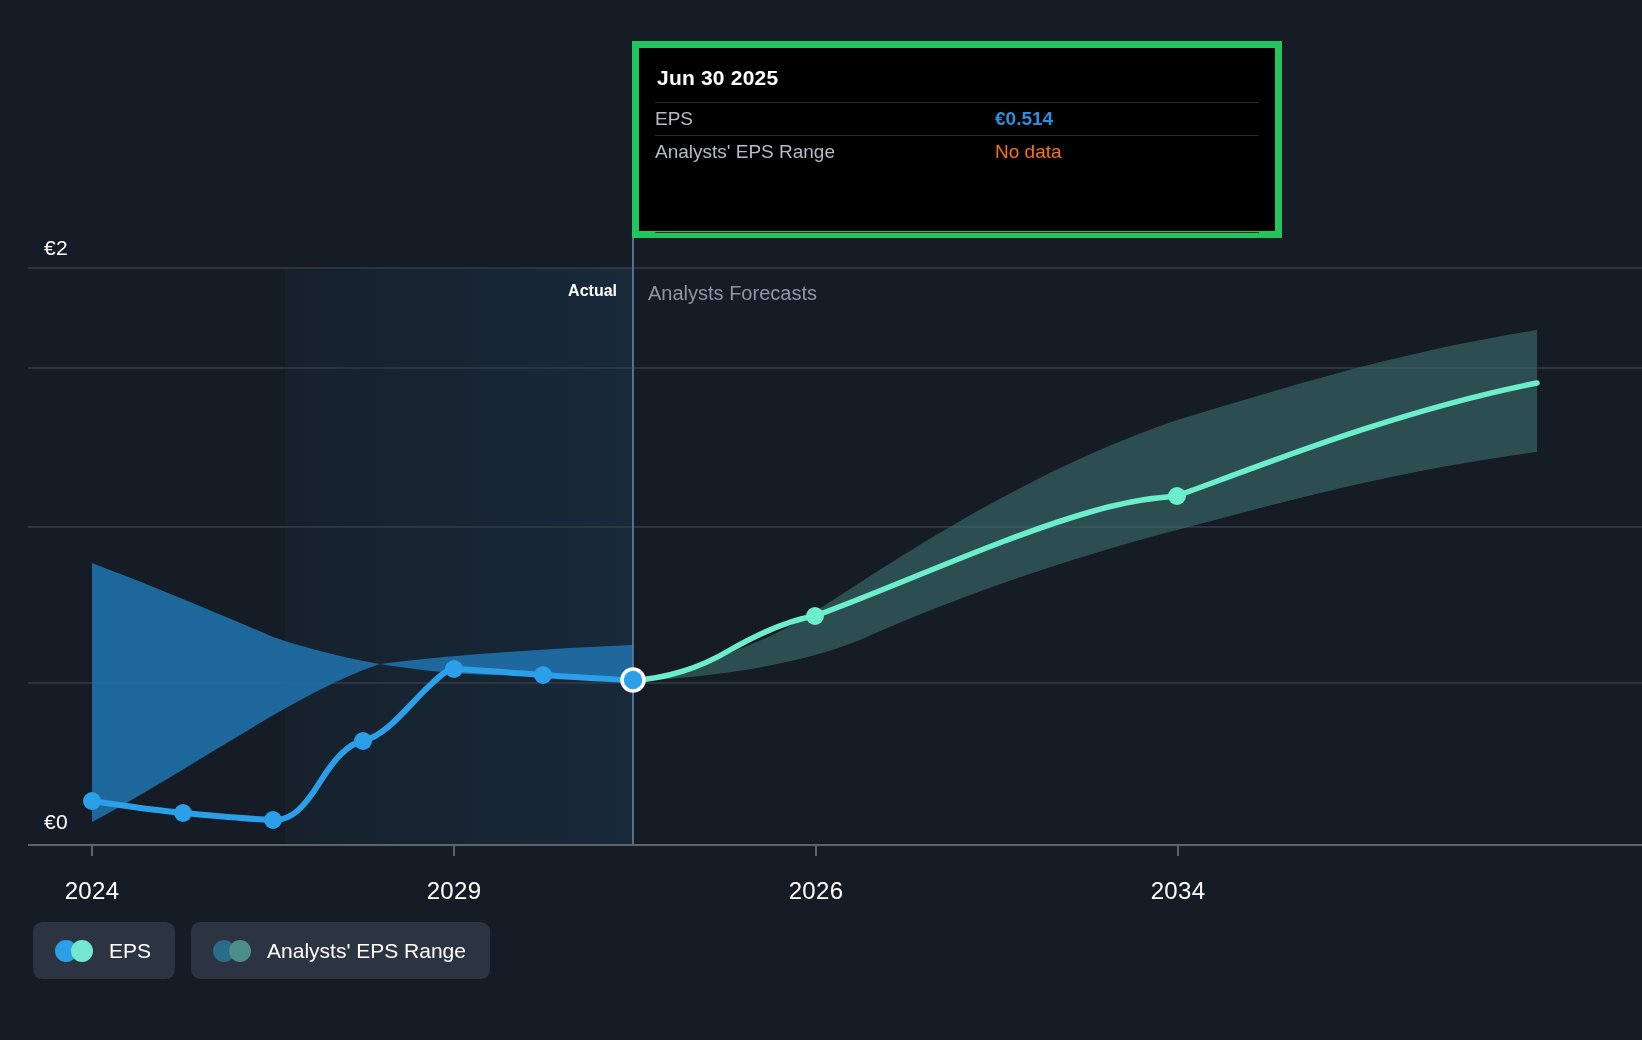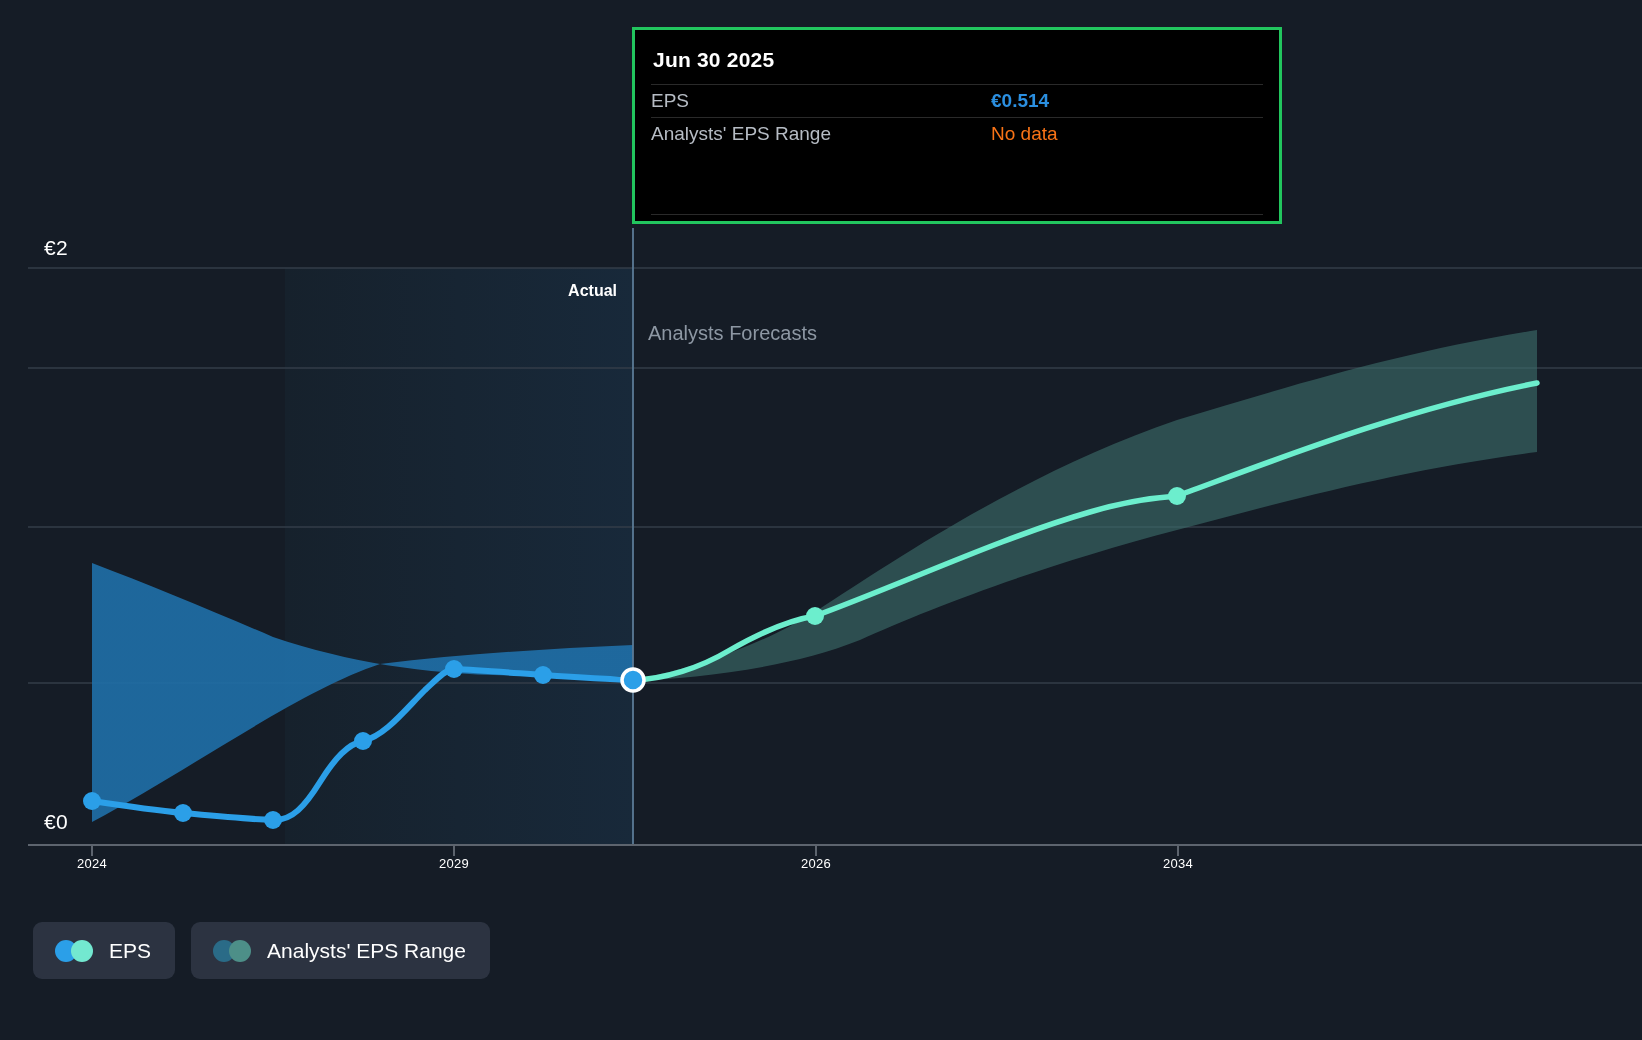--- a/index.html
+++ b/index.html
@@ -31,23 +31,23 @@
     font-size: 21px;
     letter-spacing: 0.2px;
     white-space: nowrap;
   }
   .y-label.top  { left: 44px; top: 236px; }
   .y-label.zero { left: 44px; top: 810px; }
 
   
   .x-label {
     position: absolute;
-    top: 856px;
-    color: #ffffff;
-    font-size: 13px;
+    top: 877px;
+    color: #ffffff;
+    font-size: 24px;
     letter-spacing: 0.3px;
     transform: translateX(-50%);
     white-space: nowrap;
   }
 
   
   .period-actual {
     position: absolute;
     right: 1642px; 
     left: 556px;
@@ -57,30 +57,29 @@
     font-weight: bold;
     white-space: nowrap;
   }
   .period-forecast {
     position: absolute;
     left: 648px;
     top: 282px;
     color: #8d97a3;
     font-size: 20px;
     white-space: nowrap;
-    margin-top: 40px;
   }
 
   
   .tooltip {
     position: absolute;
-    left: 632px; top: 27px;
+    left: 632px; top: 41px;
     width: 650px; height: 197px;
     background: #000000;
-    border: 3px solid #22c55e;
+    border: 7px solid #22c55e;
     padding: 0 16px;
   }
   .tooltip-title {
     color: #ffffff;
     font-size: 21px;
     font-weight: bold;
     padding: 18px 2px 12px 2px;
     letter-spacing: 0.2px;
   }
   .tt-row {

